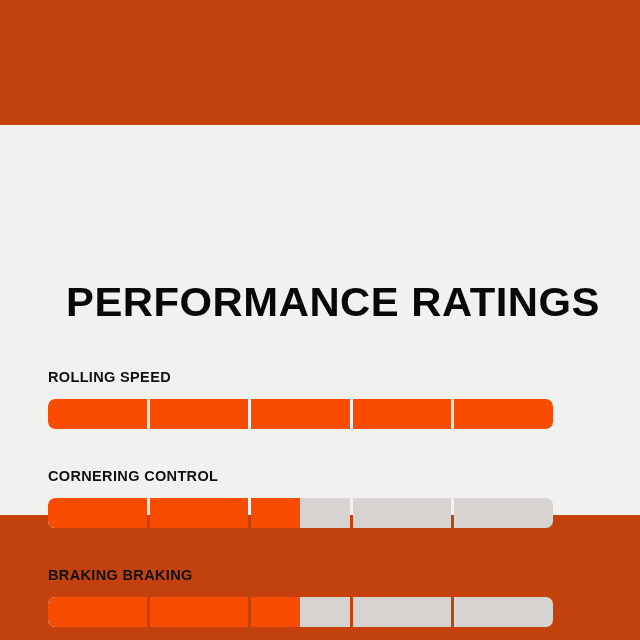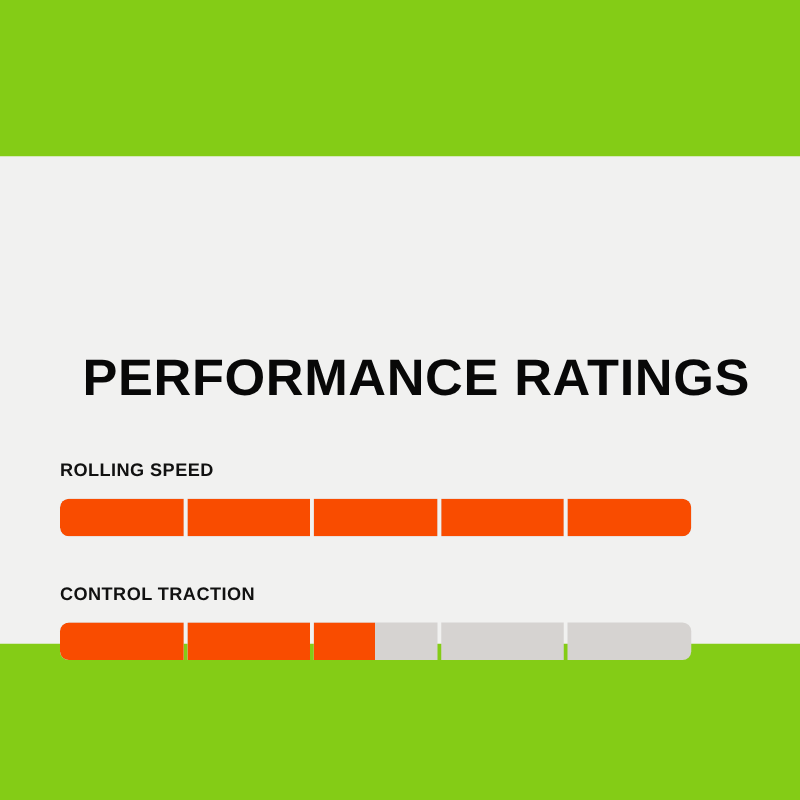--- a/index.html
+++ b/index.html
@@ -13,21 +13,21 @@
     background: #f7f7f6;
     font-family: "Liberation Sans", sans-serif;
     overflow: hidden;
     -webkit-font-smoothing: antialiased;
   }
 
   #stage {
     position: relative;
     width: 640px;
     height: 640px;
-    background: #84cc16;
+    background: #c2410c;
   }
 
   
   #ratings-card {
     position: absolute;
     left: 0;
     top: 125px;
     width: 640px;
     height: 390px;
     background: #f1f1f0;
@@ -144,21 +144,37 @@
             </div>
             <div class="rating-seg">
               <div class="seg-fill" style="width: 100%;"></div>
             </div>
             <div class="rating-seg">
               <div class="seg-fill" style="width: 100%;"></div>
             </div>
           </div>
         </div>
         <div class="rating-row">
-          <span class="rating-label">CONTROL TRACTION</span>
+          <span class="rating-label">CORNERING CONTROL</span>
+          <div class="rating-track">
+            <div class="rating-seg">
+              <div class="seg-fill" style="width: 100%;"></div>
+            </div>
+            <div class="rating-seg">
+              <div class="seg-fill" style="width: 100%;"></div>
+            </div>
+            <div class="rating-seg">
+              <div class="seg-fill" style="width: 50%;"></div>
+            </div>
+            <div class="rating-seg"></div>
+            <div class="rating-seg"></div>
+          </div>
+        </div>
+        <div class="rating-row">
+          <span class="rating-label">BRAKING BRAKING</span>
           <div class="rating-track">
             <div class="rating-seg">
               <div class="seg-fill" style="width: 100%;"></div>
             </div>
             <div class="rating-seg">
               <div class="seg-fill" style="width: 100%;"></div>
             </div>
             <div class="rating-seg">
               <div class="seg-fill" style="width: 50%;"></div>
             </div>

